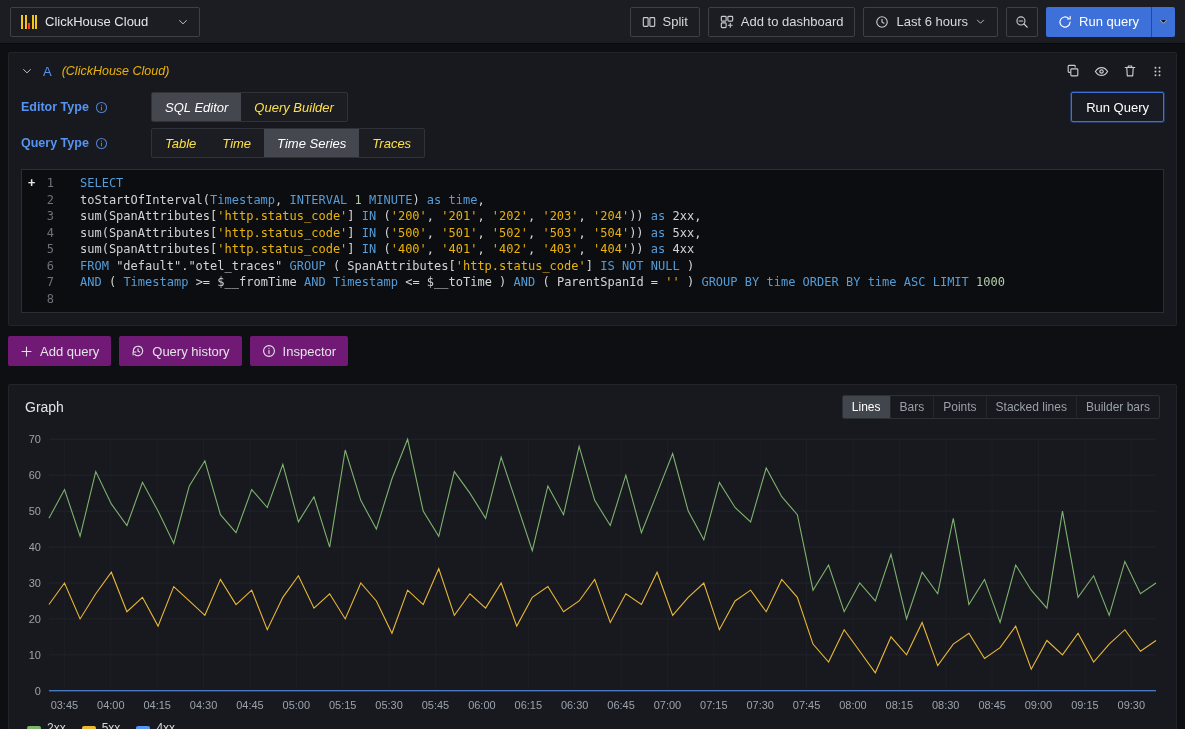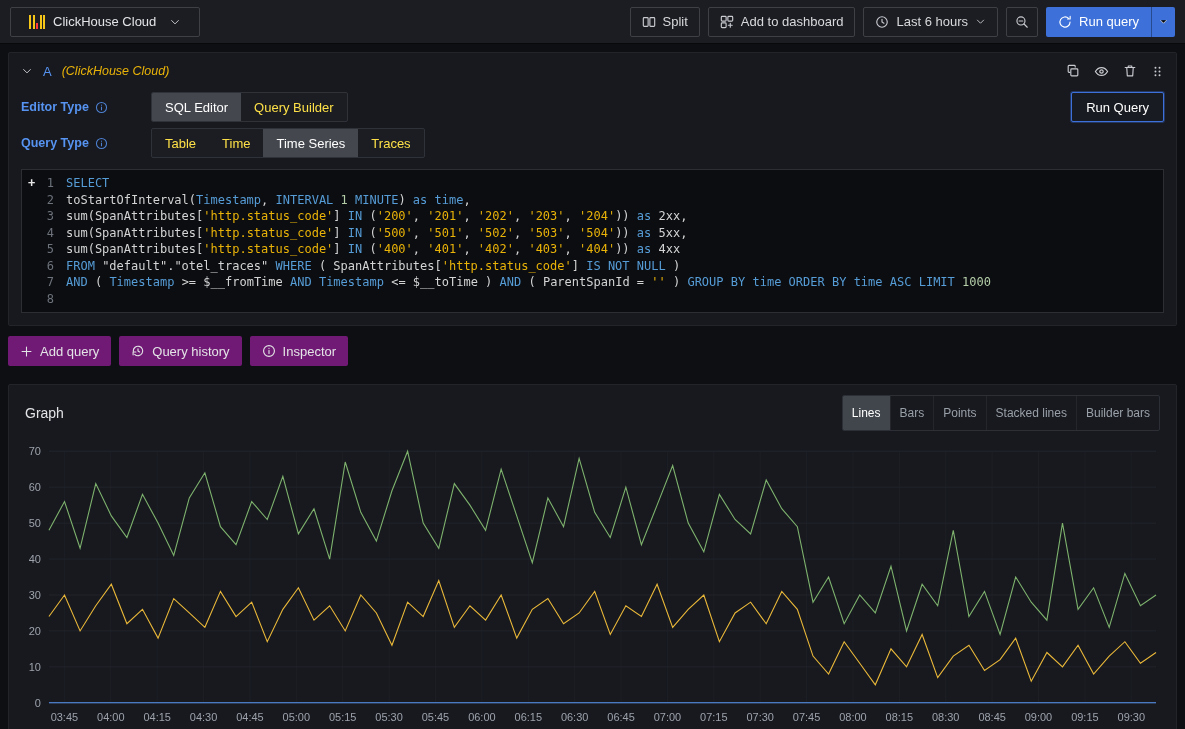--- a/index.html
+++ b/index.html
@@ -15,21 +15,21 @@
   .icon { display:inline-flex; align-items:center; justify-content:center; flex:none; }
   .icon svg { stroke:#c9cbd1; fill:none; stroke-width:1.3; stroke-linecap:round; stroke-linejoin:round; }
   .icon.filled svg { fill:#c9cbd1; stroke:none; }
 
   
   .topbar {
     height:44px; background:#1b1d23; display:flex; align-items:center;
     justify-content:space-between; padding:0 10px; border-bottom:1px solid #08090b;
   }
   .ds-picker {
-    display:flex; align-items:center; gap:8px; height:30px; padding:0 18px;
+    display:flex; align-items:center; gap:8px; height:30px; padding:0 10px;
     border:1px solid #3e4046; border-radius:2px; background:#1b1d23; cursor:pointer; min-width:190px;
   }
   .ds-name { font-weight:500; color:#e3e4e6; flex:1; }
   .ch-logo { display:flex; gap:1.5px; align-items:flex-end; height:14px; }
   .ch-logo i { width:2px; height:14px; background:#f5c518; display:block; }
   .ch-logo i.red { height:6px; background:#ff3939; }
   .topbar-right { display:flex; align-items:center; gap:8px; }
   .tb-btn {
     display:flex; align-items:center; gap:7px; height:30px; padding:0 11px;
     border:1px solid #3e4046; border-radius:2px; background:transparent;
@@ -58,21 +58,21 @@
   .qp-header-icons { margin-left:auto; display:flex; align-items:center; gap:14px; }
   .qp-header-icons .icon { cursor:pointer; }
   .qp-row { display:flex; align-items:center; padding:3px 12px; }
   .row-label {
     width:130px; color:#5794f2; font-size:12.5px; font-weight:600;
     display:flex; align-items:center; gap:6px;
   }
   .row-label .icon svg { stroke:#5794f2; opacity:.85; }
   .toggle-group {
     display:flex; background:#1b1d23; border:1px solid #2f3238; border-radius:2px;
-    overflow:hidden; height:30px;
+    overflow:hidden; height:30px;font-style:italic;
   }
   .toggle-option {
     padding:0 13px; display:flex; align-items:center; font-size:13px;
     color:#fde047; cursor:pointer; white-space:nowrap;
   }
   .toggle-option.selected { background:#44474e; color:#fff; }
   .runquery-btn {
     margin-left:auto; height:30px; padding:0 14px; background:#181b22;
     border:1px solid #3d71d9; box-shadow:0 0 0 1px rgba(61,113,217,.35);
     border-radius:2px; color:#fff; font-size:13px; font-weight:500; cursor:pointer; font-family:inherit;
@@ -83,39 +83,39 @@
     margin:8px 12px 12px 12px; background:#0b0d11; border:1px solid #2c2e34;
     display:flex; padding:5px 0; min-height:140px; overflow:hidden;
   }
   .gutter { width:44px; flex:none; }
   .gutter-line { position:relative; height:16.5px; line-height:16.5px;
     font-family:"DejaVu Sans Mono", monospace; font-size:12px; color:#6d727b; text-align:right; padding-right:12px; }
   .gutter-plus { position:absolute; left:6px; top:0; color:#e6e6e6; font-weight:bold; cursor:pointer; }
   .code-lines { flex:1; overflow:hidden; }
   .code-line {
     height:16.5px; line-height:16.5px; white-space:pre;
-    font-family:"DejaVu Sans Mono", monospace; font-size:12px; color:#d4d4d4; cursor:text;
+    font-family:"DejaVu Sans Mono", monospace; font-size:12px; color:#d4d4d4; cursor:text;margin-left:14px;
   }
   .tok-k { color:#569cd6; } .tok-s { color:#eab308; } .tok-n { color:#b5cea8; } .tok-d { color:#d4d4d4; }
 
   
   .actions-row { display:flex; gap:8px; margin:10px 0 18px 0; }
   .action-btn {
     display:flex; align-items:center; gap:7px; height:30px; padding:0 12px;
     background:#701a75; border:none; border-radius:2px; color:#e3e4e6;
     font-size:13px; font-weight:500; cursor:pointer; font-family:inherit;
   }
   .action-btn .icon svg { stroke:#e3e4e6; }
 
   
   .graph-panel { padding-bottom:6px; }
   .graph-header { display:flex; align-items:center; justify-content:space-between; padding:10px 16px 4px 16px; }
   .graph-title { font-size:14px; font-weight:500; color:#e3e4e6; }
   .mode-group {
-    display:flex; border:1px solid #2c2f35; border-radius:2px; overflow:hidden; height:36px; background:#17191f;
+    display:flex; border:1px solid #2c2f35; border-radius:2px; overflow:hidden; height:24px; background:#17191f;
   }
   .mode-option {
     display:flex; align-items:center; padding:0 9px; font-size:12px; color:#9aa0a8;
     cursor:pointer; white-space:nowrap; border-right:1px solid #24262c;
   }
   .mode-option:last-child { border-right:none; }
   .mode-option.selected { background:#41454c; color:#fff; }
   .chart-wrap { padding:4px 10px 0 6px; }
   .chart-wrap svg text { font-family:"Liberation Sans", sans-serif; }
   .legend { display:flex; align-items:center; gap:16px; padding:2px 0 8px 18px; }
@@ -291,21 +291,21 @@
           <div class="gutter-line"><span>6</span></div>
           <div class="gutter-line"><span>7</span></div>
           <div class="gutter-line"><span>8</span></div>
         </div>
       <div class="code-lines" id="code-lines">
           <div class="code-line"><span class="tok-k">SELECT</span></div>
           <div class="code-line"><span class="tok-d">toStartOfInterval(</span><span class="tok-k">Timestamp</span><span class="tok-d">, </span><span class="tok-k">INTERVAL</span><span class="tok-d"> </span><span class="tok-n">1</span><span class="tok-d"> </span><span class="tok-k">MINUTE</span><span class="tok-d">) </span><span class="tok-k">as</span><span class="tok-d"> </span><span class="tok-k">time</span><span class="tok-d">,</span></div>
           <div class="code-line"><span class="tok-d">sum(SpanAttributes[</span><span class="tok-s">'http.status_code'</span><span class="tok-d">] </span><span class="tok-k">IN</span><span class="tok-d"> (</span><span class="tok-s">'200'</span><span class="tok-d">, </span><span class="tok-s">'201'</span><span class="tok-d">, </span><span class="tok-s">'202'</span><span class="tok-d">, </span><span class="tok-s">'203'</span><span class="tok-d">, </span><span class="tok-s">'204'</span><span class="tok-d">)) </span><span class="tok-k">as</span><span class="tok-d"> 2xx,</span></div>
           <div class="code-line"><span class="tok-d">sum(SpanAttributes[</span><span class="tok-s">'http.status_code'</span><span class="tok-d">] </span><span class="tok-k">IN</span><span class="tok-d"> (</span><span class="tok-s">'500'</span><span class="tok-d">, </span><span class="tok-s">'501'</span><span class="tok-d">, </span><span class="tok-s">'502'</span><span class="tok-d">, </span><span class="tok-s">'503'</span><span class="tok-d">, </span><span class="tok-s">'504'</span><span class="tok-d">)) </span><span class="tok-k">as</span><span class="tok-d"> 5xx,</span></div>
           <div class="code-line"><span class="tok-d">sum(SpanAttributes[</span><span class="tok-s">'http.status_code'</span><span class="tok-d">] </span><span class="tok-k">IN</span><span class="tok-d"> (</span><span class="tok-s">'400'</span><span class="tok-d">, </span><span class="tok-s">'401'</span><span class="tok-d">, </span><span class="tok-s">'402'</span><span class="tok-d">, </span><span class="tok-s">'403'</span><span class="tok-d">, </span><span class="tok-s">'404'</span><span class="tok-d">)) </span><span class="tok-k">as</span><span class="tok-d"> 4xx</span></div>
-          <div class="code-line"><span class="tok-k">FROM</span><span class="tok-d"> "default"."otel_traces" </span><span class="tok-k">WHERE</span><span class="tok-d"> ( SpanAttributes[</span><span class="tok-s">'http.status_code'</span><span class="tok-d">] </span><span class="tok-k">IS NOT NULL</span><span class="tok-d"> )</span></div>
+          <div class="code-line"><span class="tok-k">FROM</span><span class="tok-d"> "default"."otel_traces" </span><span class="tok-k">GROUP</span><span class="tok-d"> ( SpanAttributes[</span><span class="tok-s">'http.status_code'</span><span class="tok-d">] </span><span class="tok-k">IS NOT NULL</span><span class="tok-d"> )</span></div>
           <div class="code-line"><span class="tok-k">AND</span><span class="tok-d"> ( </span><span class="tok-k">Timestamp</span><span class="tok-d"> &gt;= $__fromTime </span><span class="tok-k">AND</span><span class="tok-d"> </span><span class="tok-k">Timestamp</span><span class="tok-d"> &lt;= $__toTime ) </span><span class="tok-k">AND</span><span class="tok-d"> ( ParentSpanId = </span><span class="tok-s">''</span><span class="tok-d"> ) </span><span class="tok-k">GROUP BY</span><span class="tok-d"> </span><span class="tok-k">time</span><span class="tok-d"> </span><span class="tok-k">ORDER BY</span><span class="tok-d"> </span><span class="tok-k">time</span><span class="tok-d"> </span><span class="tok-k">ASC</span><span class="tok-d"> </span><span class="tok-k">LIMIT</span><span class="tok-d"> </span><span class="tok-n">1000</span></div>
           <div class="code-line"></div>
         </div>
     </div>
   </section>
 
   <div class="actions-row">
     <button class="action-btn">
       <span class="icon">
         <svg width="13" height="13" viewBox="0 0 16 16">

